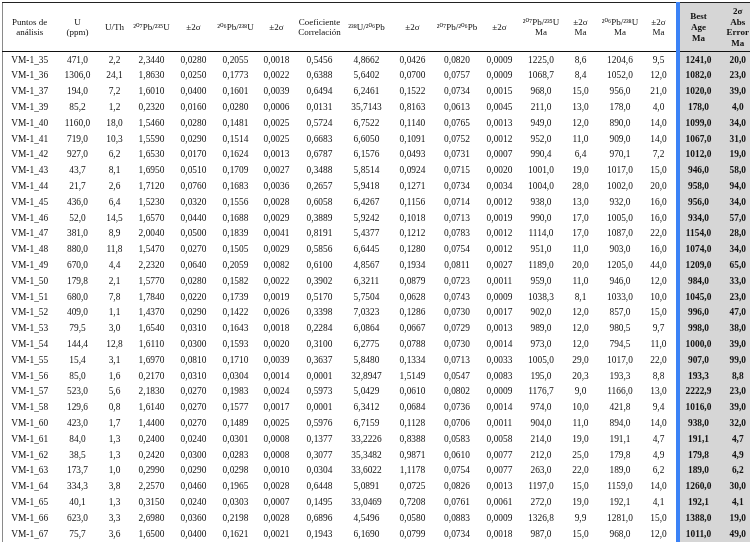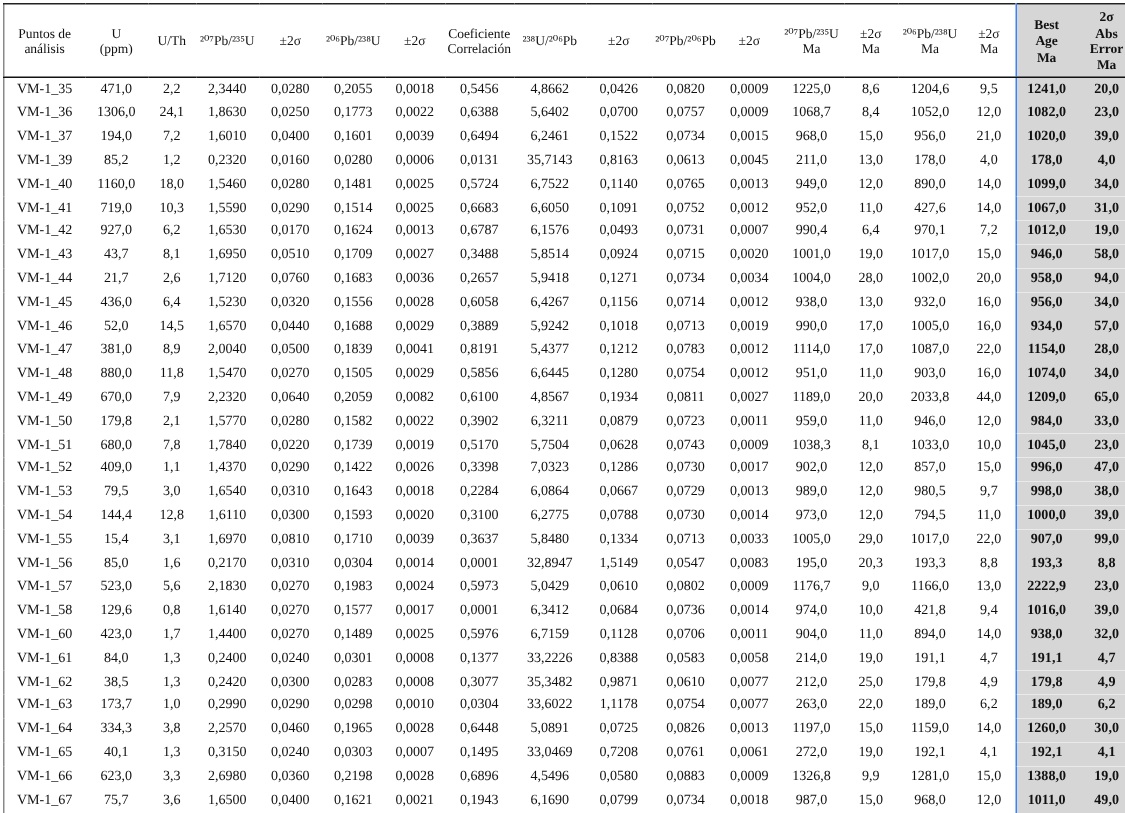--- a/index.html
+++ b/index.html
@@ -48,21 +48,21 @@
     height: 15.8px;
     overflow: hidden;
   }
   .shaded {
     background: var(--shaded-bg, #d6d6d6);
   }
   td.shaded, th.shaded {
     font-weight: bold;
   }
   th.shaded-first, td.shaded-first {
-    border-left: 1px solid #3b82f6;
+    border-left: 4px solid #3b82f6;
   }
 </style>
 </head>
 <body>
 
 <div class="page">
   <table class="upb">
     <colgroup>
         <col style="width: 54px;">
         <col style="width: 42px;">
@@ -226,21 +226,21 @@
           <td>0,0290</td>
           <td>0,1514</td>
           <td>0,0025</td>
           <td>0,6683</td>
           <td>6,6050</td>
           <td>0,1091</td>
           <td>0,0752</td>
           <td>0,0012</td>
           <td>952,0</td>
           <td>11,0</td>
-          <td>427,6</td>
+          <td>909,0</td>
           <td>14,0</td>
           <td class="shaded shaded-first">1067,0</td>
           <td class="shaded">31,0</td>
         </tr>
         <tr>
           <td>VM-1_42</td>
           <td>927,0</td>
           <td>6,2</td>
           <td>1,6530</td>
           <td>0,0170</td>
@@ -374,33 +374,33 @@
           <td>951,0</td>
           <td>11,0</td>
           <td>903,0</td>
           <td>16,0</td>
           <td class="shaded shaded-first">1074,0</td>
           <td class="shaded">34,0</td>
         </tr>
         <tr>
           <td>VM-1_49</td>
           <td>670,0</td>
-          <td>7,9</td>
+          <td>4,4</td>
           <td>2,2320</td>
           <td>0,0640</td>
           <td>0,2059</td>
           <td>0,0082</td>
           <td>0,6100</td>
           <td>4,8567</td>
           <td>0,1934</td>
           <td>0,0811</td>
           <td>0,0027</td>
           <td>1189,0</td>
           <td>20,0</td>
-          <td>2033,8</td>
+          <td>1205,0</td>
           <td>44,0</td>
           <td class="shaded shaded-first">1209,0</td>
           <td class="shaded">65,0</td>
         </tr>
         <tr>
           <td>VM-1_50</td>
           <td>179,8</td>
           <td>2,1</td>
           <td>1,5770</td>
           <td>0,0280</td>

